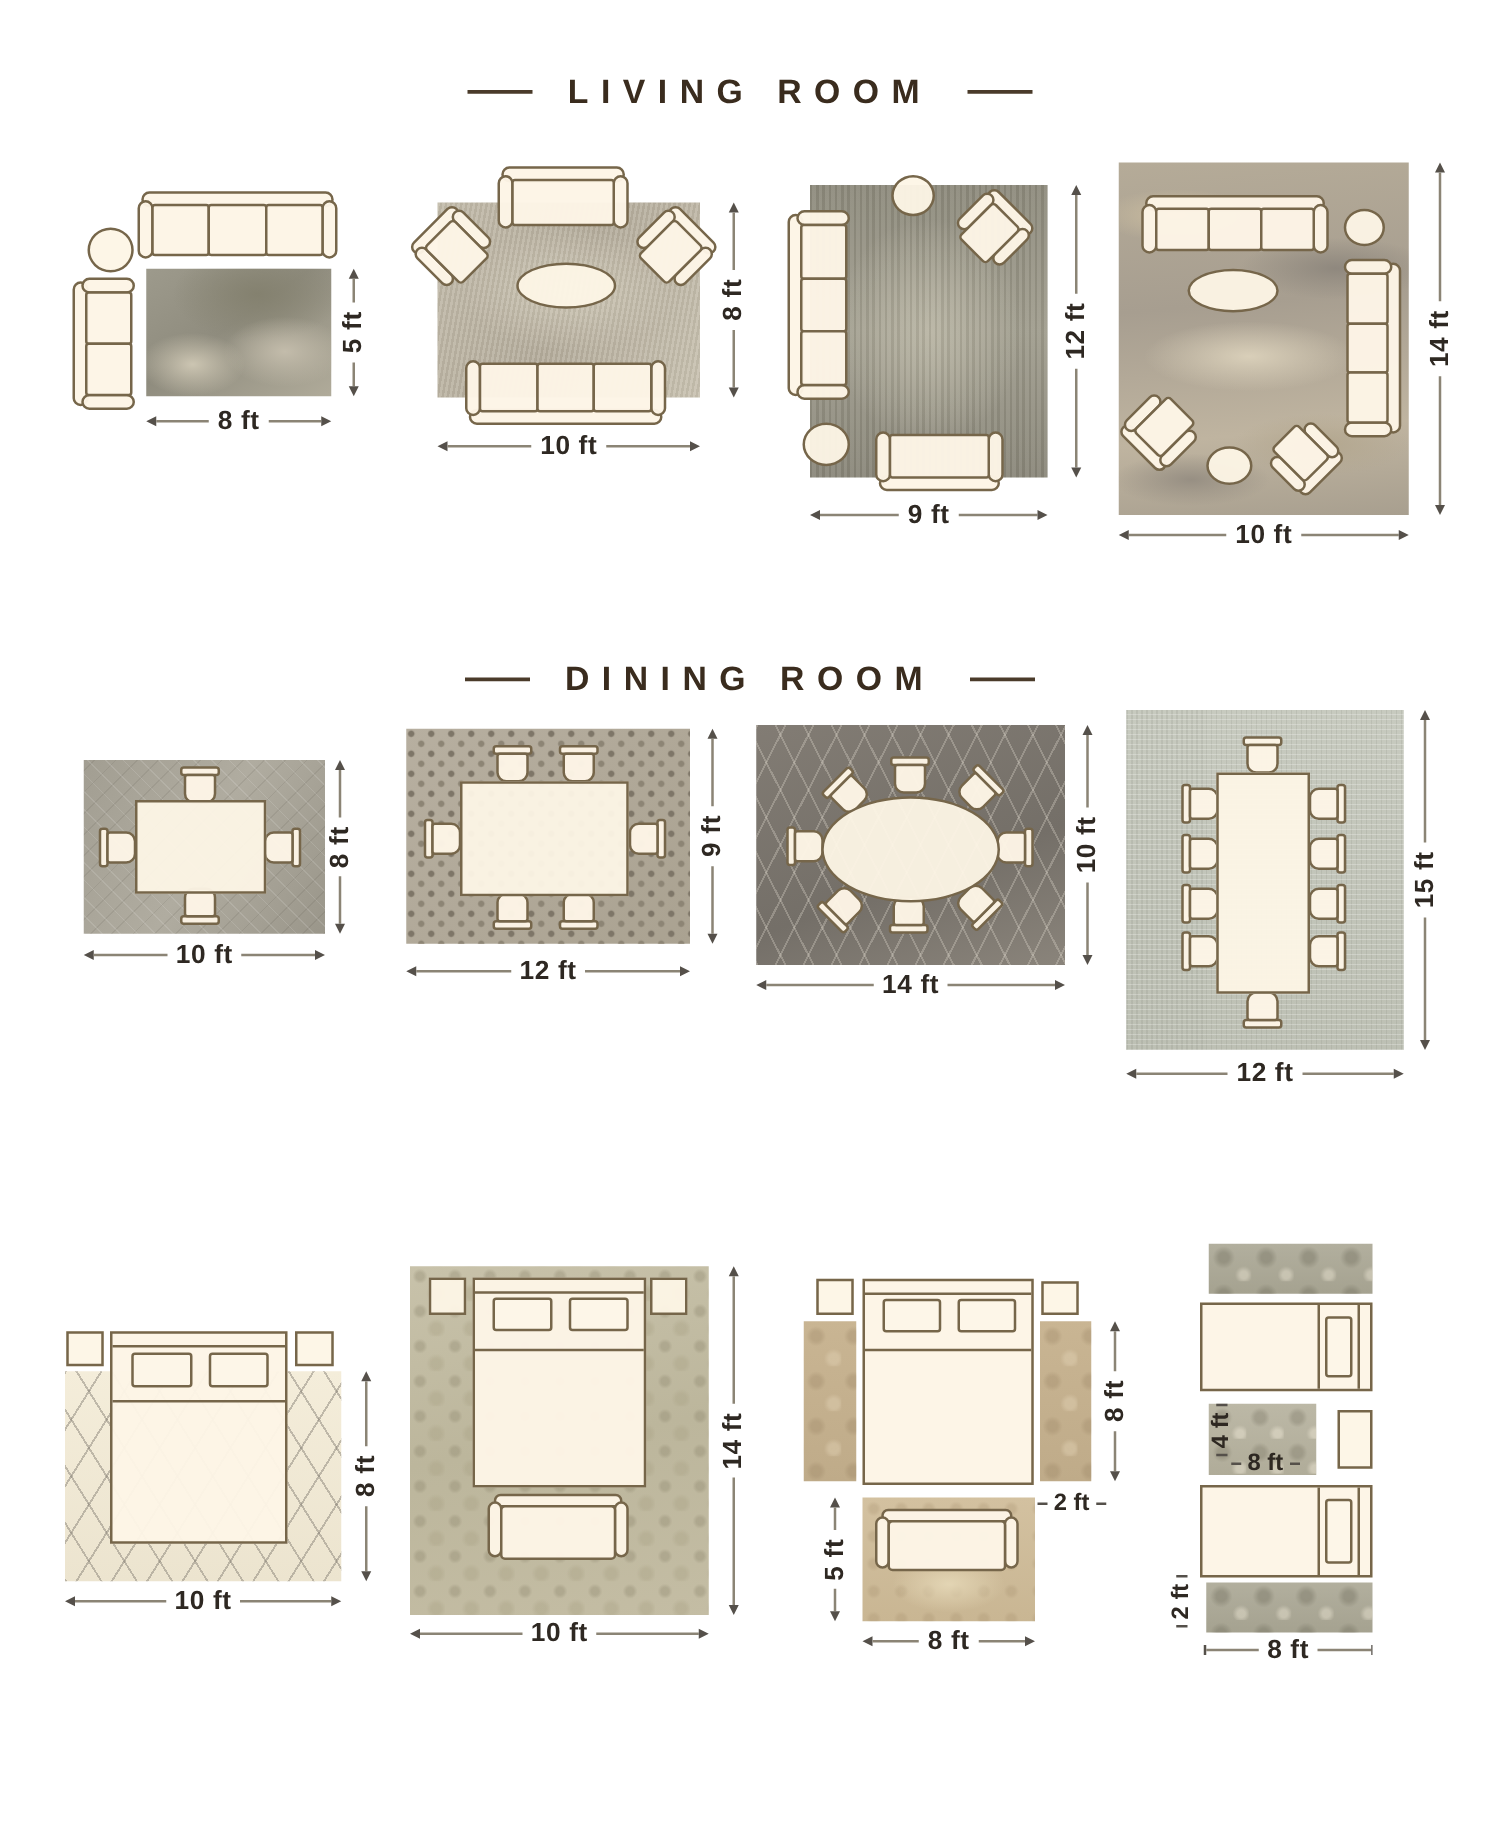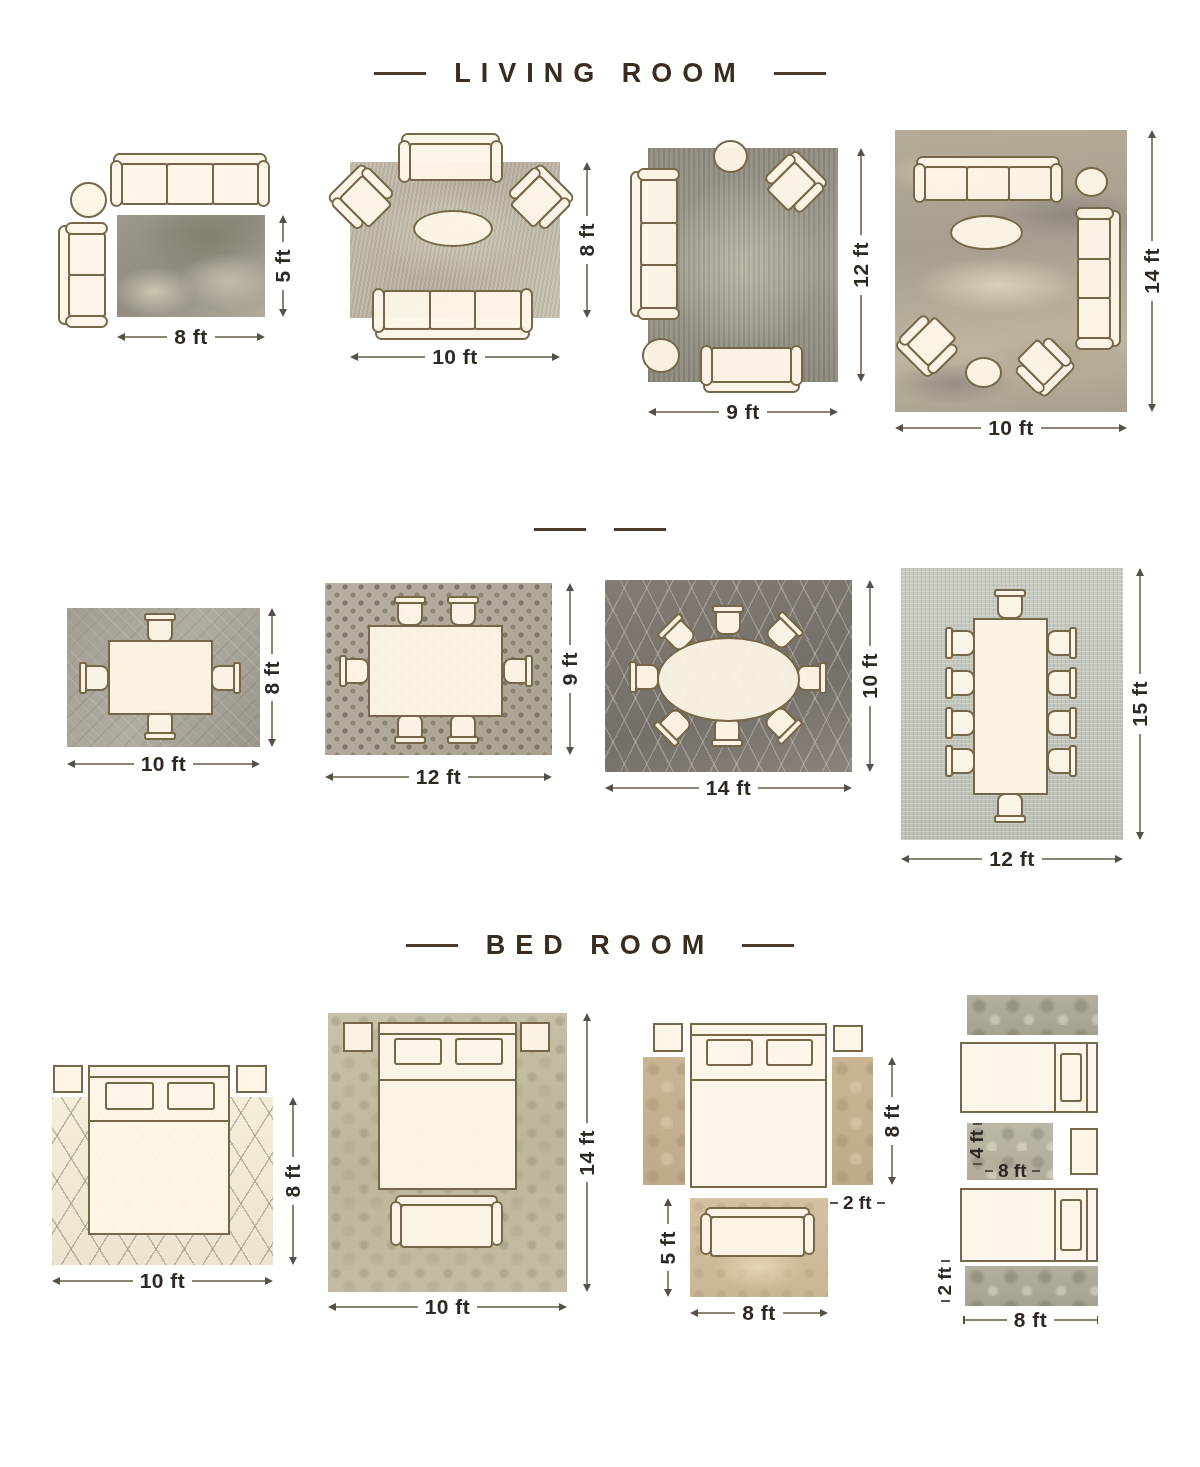--- a/index.html
+++ b/index.html
@@ -347,20 +347,21 @@
   <div class="dim-v" style="left:1139px;top:130px;height:282px;">
     <span class="ar-u"></span>
       <span class="dl-v"></span>
     <span class="dim-label">14 ft</span>
     <span class="dl-v"></span>
       <span class="ar-d"></span>
   </div>
 
   <div class="sec-title" style="top:528px;">
     <span class="t-dash"></span>
+    <span class="t">DINING ROOM</span>
     <span class="t-dash"></span>
   </div>
 
   <div class="rug rug-dr1" style="left:67px;top:608px;width:193px;height:139px;"></div>
   <div class="dchair" style="left:146px;top:613px;">
       <div class="dc-back"></div>
       <div class="dc-seat"></div>
     </div>
   <div class="dchair" style="left:146px;top:710px;transform:rotate(180deg);">
       <div class="dc-back"></div>
@@ -530,25 +531,20 @@
       <span class="ar-r"></span>
   </div>
   <div class="dim-v" style="left:1127px;top:568px;height:272px;">
     <span class="ar-u"></span>
       <span class="dl-v"></span>
     <span class="dim-label">15 ft</span>
     <span class="dl-v"></span>
       <span class="ar-d"></span>
   </div>
 
-  <div class="sec-title" style="top:930px;">
-    <span class="t-dash"></span>
-    <span class="t">BED ROOM</span>
-    <span class="t-dash"></span>
-  </div>
 
   <div class="rug rug-br1" style="left:52px;top:1097px;width:221px;height:168px;"></div>
   <div class="fi" style="left:53px;top:1065px;width:30px;height:28px;"></div>
   <div class="fi" style="left:236px;top:1065px;width:31px;height:28px;"></div>
   <div class="bed" style="left:88px;top:1065px;width:142px;height:170px;">
     <div class="bd-head"></div>
     <div class="bd-pillow" style="left:15px;top:15px;width:49px;height:28px;"></div>
     <div class="bd-pillow" style="left:77px;top:15px;width:48px;height:28px;"></div>
     <div class="bd-fold" style="top:53px;"></div>
   </div>

